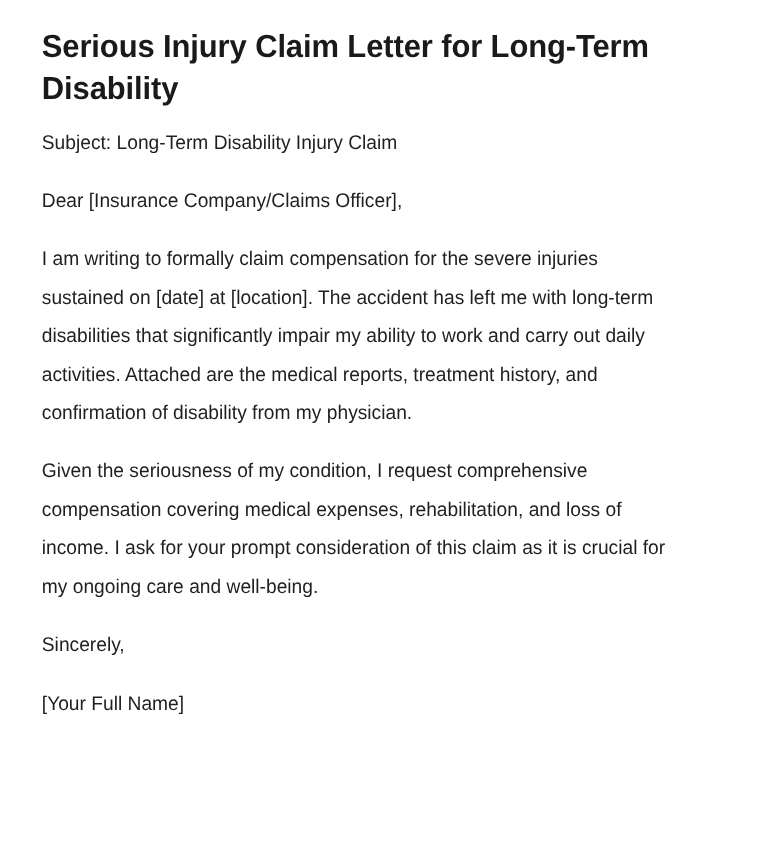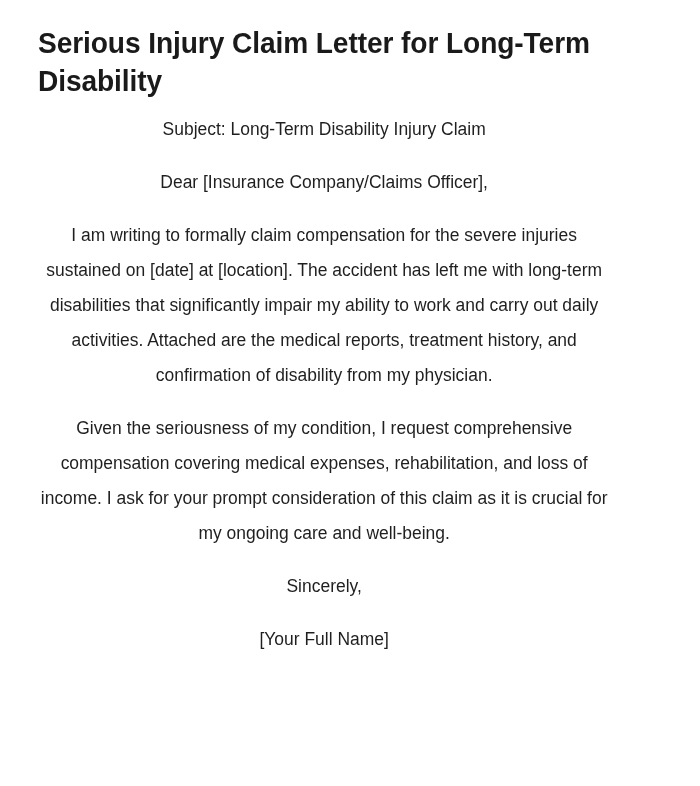--- a/index.html
+++ b/index.html
@@ -32,21 +32,20 @@
     letter-spacing: -0.1px;
     color: #1a1a1a;
     font-stretch: condensed;
     transform: scaleX(0.97);
     transform-origin: left top;
     max-width: 600px;
   }
 
   .letter-body {
     max-width: 600px;
-    text-align: center;
   }
 
   .letter-para {
     margin: 0 0 18px 0;
     padding: 0;
     font-size: 18px;
     font-weight: 400;
     line-height: 35px;
     color: #1f1f1f;
     transform: scaleX(0.97);

